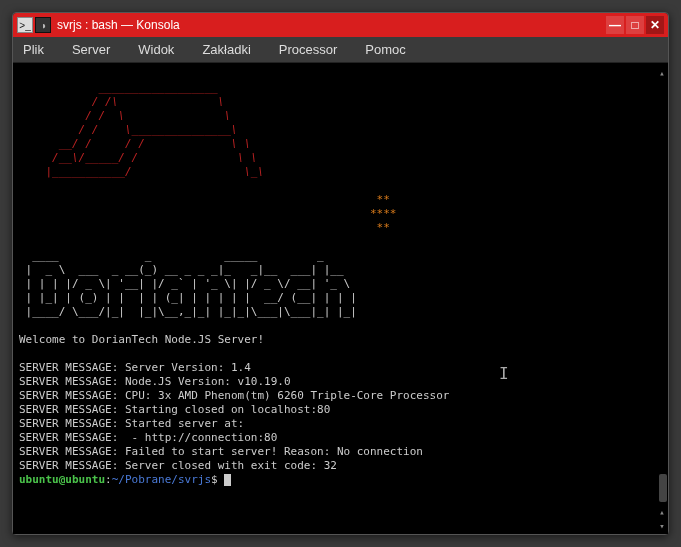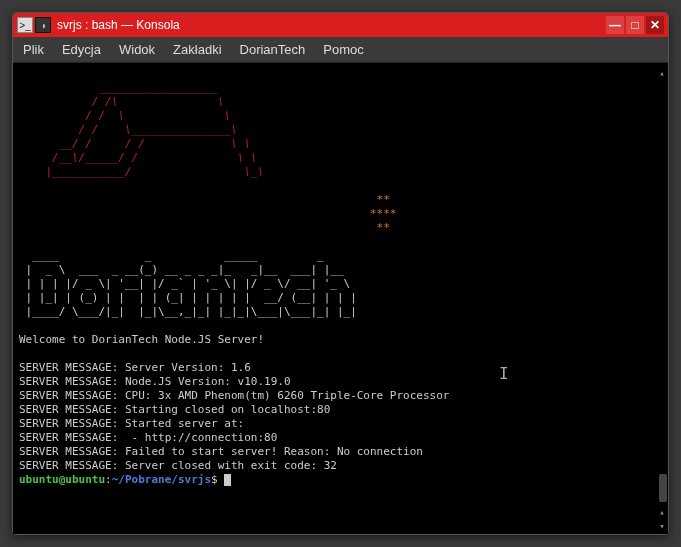--- a/index.html
+++ b/index.html
@@ -66,21 +66,21 @@
   font-weight: bold;
 }
 .win-btn.close { background: rgba(0,0,0,0.25); }
 .menubar {
   background: #3a3a3a;
   color: #ddd;
   height: 26px;
   display: flex;
   align-items: center;
   padding: 0 10px;
-  gap: 18px;
+  gap: 28px;
   font-size: 13px;
   border-bottom: 1px solid #222;
 }
 .menubar span { cursor: pointer; }
 .terminal {
   flex: 1;
   background: #000;
   color: #ccc;
   font-family: "DejaVu Sans Mono", "Courier New", monospace;
   font-size: 11px;
@@ -116,21 +116,21 @@
   bottom: 34px;
   width: 8px;
   height: 28px;
   background: #444;
   border-radius: 2px;
   cursor: pointer;
 }
 .red { color: #b22; font-style: italic; }
 .orange { color: #d87a1a; }
 .green-bold { color: #4ac24a; font-weight: bold; margin-top: 47px; }
-.blue-bold { color: #4a7ad8; font-weight: bold; }
+.blue-bold { color: #4a7ad8; font-weight: normal; }
 .cursor-block {
   display: inline-block;
   width: 7px;
   height: 12px;
   background: #ccc;
   vertical-align: text-bottom;
 }
 .text-cursor {
   position: absolute;
   color: #aaa;
@@ -148,24 +148,24 @@
       <span class="app-icon dark">◑</span>
     </div>
     <span class="title-text">svrjs : bash — Konsola</span>
     <span class="win-btn">—</span>
     <span class="win-btn">□</span>
     <span class="win-btn close">✕</span>
   </div>
 
   <div class="menubar">
     <span>Plik</span>
-    <span>Edycja</span>
+    <span>Server</span>
     <span>Widok</span>
     <span>Zakładki</span>
-    <span>DorianTech</span>
+    <span>Processor</span>
     <span>Pomoc</span>
   </div>
 
   <div class="terminal">
 <span class="red">            __________________
            / /\               \
           / /  \               \
          / /    \_______________\
       __/ /     / /             \ \
      /__\/_____/ /               \ \
@@ -176,21 +176,21 @@
 <span class="orange">                                                      **</span>
 
 <span>  ____             _           _____         _</span>
 <span> |  _ \  ___  _ __(_) __ _ _ _|_   _|__  ___| |__</span>
 <span> | | | |/ _ \| '__| |/ _` | '_ \| |/ _ \/ __| '_ \</span>
 <span> | |_| | (_) | |  | | (_| | | | | |  __/ (__| | | |</span>
 <span> |____/ \___/|_|  |_|\__,_|_| |_|_|\___|\___|_| |_|</span>
 
 <span>Welcome to DorianTech Node.JS Server!</span>
 
-<span>SERVER MESSAGE: Server Version: 1.6</span>
+<span>SERVER MESSAGE: Server Version: 1.4</span>
 <span>SERVER MESSAGE: Node.JS Version: v10.19.0</span>
 <span>SERVER MESSAGE: CPU: 3x AMD Phenom(tm) 6260 Triple-Core Processor</span>
 <span>SERVER MESSAGE: Starting closed on localhost:80</span>
 <span>SERVER MESSAGE: Started server at:</span>
 <span>SERVER MESSAGE:  - http://connection:80</span>
 <span>SERVER MESSAGE: Failed to start server! Reason: No connection</span>
 <span>SERVER MESSAGE: Server closed with exit code: 32</span>
 <span class="green-bold">ubuntu@ubuntu</span><span>:</span><span class="blue-bold">~/Pobrane/svrjs</span><span>$ </span><span class="cursor-block"></span>
     <span class="text-cursor" style="left:486px; top:304px;">I</span>
 

